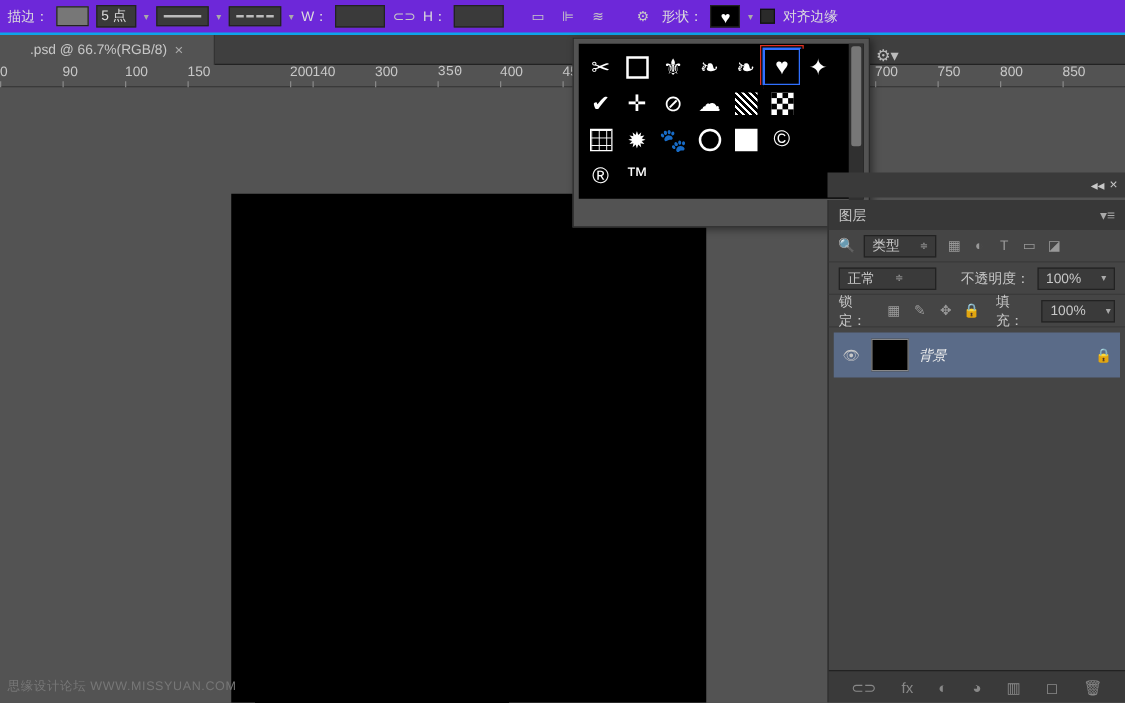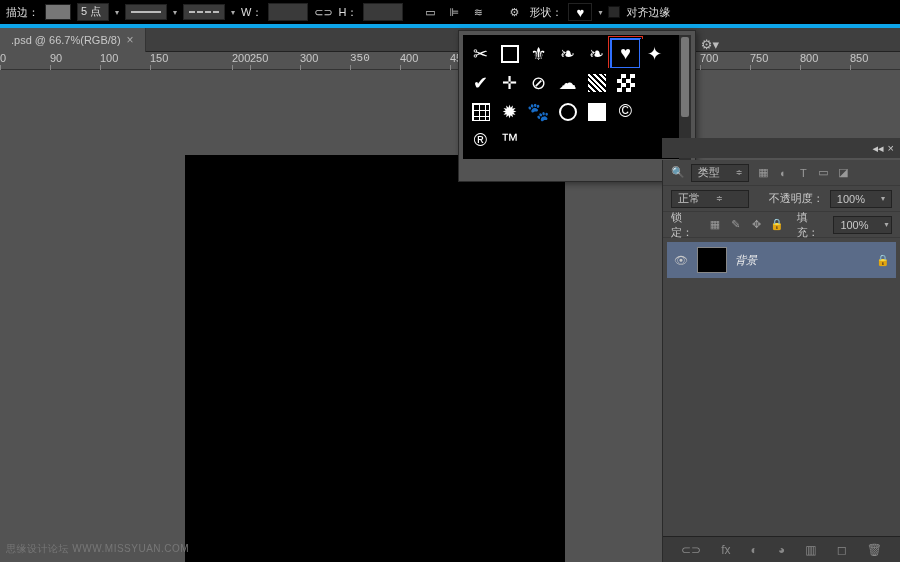--- a/index.html
+++ b/index.html
@@ -1,30 +1,30 @@
 <!DOCTYPE html>
 <html><head>
 <meta charset="utf-8">
 <style>
 *{margin:0;padding:0;box-sizing:border-box;font-family:"Microsoft YaHei",sans-serif;font-size:11px;color:#c8c8c8;user-select:none}
 body{background:#535353;width:900px;height:562px;overflow:hidden;position:relative}
-.options-bar{height:28px;background:#000000;display:flex;align-items:center;padding:0 6px;gap:6px;border-bottom:4px solid #0ea5e9}
+.options-bar{height:28px;background:#6d28d9;display:flex;align-items:center;padding:0 6px;gap:6px;border-bottom:2px solid #0ea5e9}
 .options-bar .lbl{color:#ddd}
 .swatch{width:26px;height:16px;background:#777;border:1px solid #222}
 .inp{background:#3a3a3a;border:1px solid #222;height:18px;color:#ddd;padding:0 3px}
 .inp.s{width:32px}
 .inp.m{width:40px}
 .dash-combo{width:42px;height:16px;background:#3a3a3a;border:1px solid #222;display:flex;align-items:center;justify-content:center}
 .dash-line{width:30px;border-top:2px dashed #bbb}
 .icon-btn{width:18px;height:18px;display:flex;align-items:center;justify-content:center;cursor:pointer}
 .shape-swatch{width:24px;height:18px;background:#000;display:flex;align-items:center;justify-content:center;border:1px solid #222}
 .heart{color:#fff;font-size:13px}
 .chk{width:12px;height:12px;background:#2a2a2a;border:1px solid #111}
 .tab-bar{height:24px;background:#3f3f3f;display:flex;align-items:center;border-bottom:1px solid #222}
-.tab{background:#535353;height:24px;padding:0 11px;display:flex;align-items:center;gap:6px;border-right:1px solid #333;font-size:10px}
+.tab{background:#535353;height:24px;padding:0 24px;display:flex;align-items:center;gap:6px;border-right:1px solid #333;font-size:10px}
 .tab-close{font-size:12px;color:#aaa}
 .ruler-h{height:18px;background:#535353;border-bottom:1px solid #333;position:relative;font-size:9px;color:#aaa}
 .ruler-h .tick{position:absolute;top:0}
 .ruler-h .tick::before{content:"";position:absolute;left:0;top:13px;width:1px;height:5px;background:#888}
 .canvas-area{position:absolute;left:0;top:70px;right:0;bottom:0;background:#535353}
 .canvas{position:absolute;left:185px;top:85px;width:380px;height:410px;background:#000}
 .shapes-popup{position:absolute;left:458px;top:30px;width:238px;height:152px;background:#535353;border:1px solid #2a2a2a;box-shadow:2px 2px 6px rgba(0,0,0,.4)}
 .shapes-grid{display:grid;grid-template-columns:repeat(7,29px);grid-auto-rows:29px;gap:0;padding:4px 3px;background:#000;margin:4px}
 .shape-cell{width:29px;height:29px;display:flex;align-items:center;justify-content:center;background:#000;font-size:18px;color:#fff;position:relative}
 .shape-cell.sel{outline:2px solid #3070ff;outline-offset:-1px}
@@ -98,21 +98,21 @@
     <span class="tab-close">×</span>
   </div>
 </div>
 
 <div class="ruler-h" id="rulerH">
     <div class="tick" style="left: 0px;">0</div>
     <div class="tick" style="left: 50px;">90</div>
     <div class="tick" style="left: 100px;">100</div>
     <div class="tick" style="left: 150px;">150</div>
     <div class="tick" style="left: 200px; margin-left: 32px;">200</div>
-    <div class="tick" style="left: 250px;">250</div>
+    <div class="tick" style="left: 250px;">140</div>
     <div class="tick" style="left: 300px;">300</div>
     <div class="tick" style="left: 350px; font-family: Liberation Mono, monospace;">350</div>
     <div class="tick" style="left: 400px;">400</div>
     <div class="tick" style="left: 450px;">450</div>
     <div class="tick" style="left: 500px;">500</div>
     <div class="tick" style="left: 550px;">550</div>
     <div class="tick" style="left: 600px;">600</div>
     <div class="tick" style="left: 650px;">650</div>
     <div class="tick" style="left: 700px;">700</div>
     <div class="tick" style="left: 750px;">750</div>
@@ -167,20 +167,24 @@
       <div class="thumb"></div>
     </div>
   <div class="popup-corner">◢</div>
 </div>
 
 <div class="panels">
   <div class="mini-icons">
     <span>◂◂</span>
     <span>×</span>
   </div>
+  <div class="panel-tabs">
+    <span>图层</span>
+    <span style="color:#aaa">▾≡</span>
+  </div>
   <div class="panel-row">
     <span>🔍</span>
     <div class="sel-box">
         <span>类型</span>
         <span class="caret">≑</span>
       </div>
     <div id="filterIcons" style="display:flex;gap:4px">
         <span class="mini">▦</span>
         <span class="mini">◐</span>
         <span class="mini">T</span>

